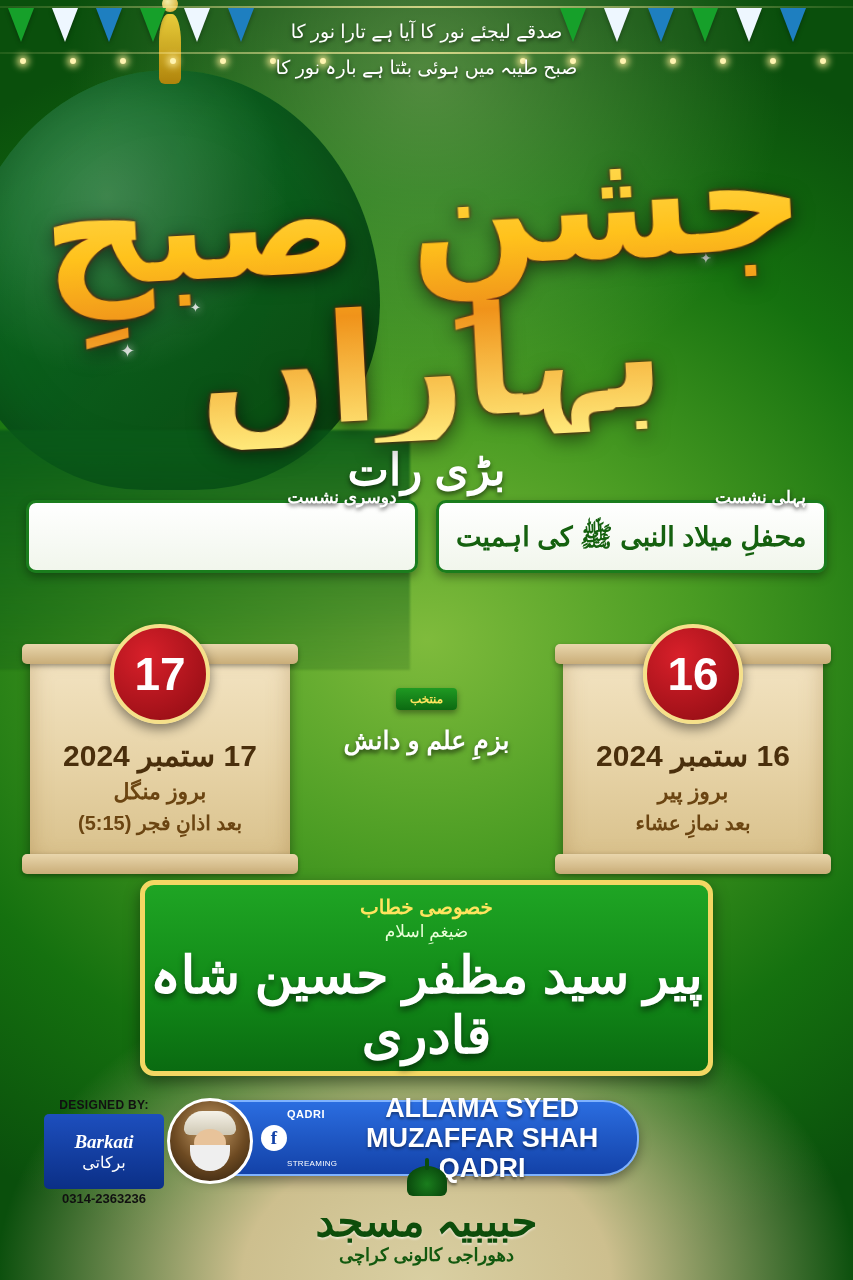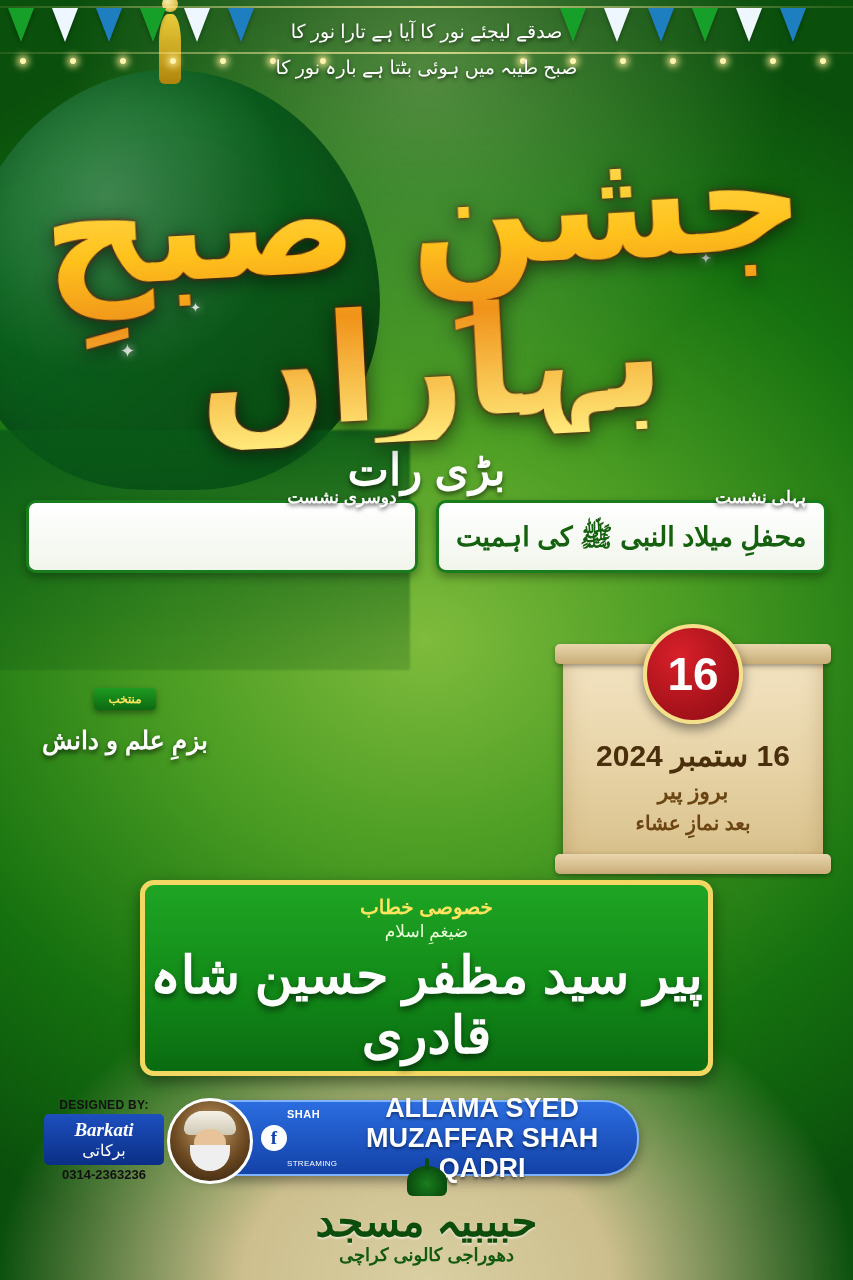--- a/index.html
+++ b/index.html
@@ -176,21 +176,21 @@
     font-size:52px;font-weight:bold;color:#ffffff;line-height:1.15;margin-top:4px;
     text-shadow:0 4px 6px rgba(0,0,0,.5);
   }
   
   .designer{
     position:absolute;left:44px;top:1098px;width:120px;text-align:center;
   }
   .designed-by{font-size:12px;font-weight:bold;color:#111;letter-spacing:.3px;}
   .barkati{
     background:linear-gradient(180deg,#1d4fbe,#0b2f86);
-    color:#fff;border-radius:5px;padding:5px 4px;margin-top:2px;
+    color:#fff;border-radius:5px;padding:17px 4px;margin-top:2px;
   }
   .barkati .bk1{font-family:"Liberation Serif",serif;font-style:italic;font-size:19px;font-weight:bold;}
   .barkati .bk2{font-size:16px;}
   .designer-phone{font-size:13px;font-weight:bold;color:#111;margin-top:2px;}
   
   .livebar{
     position:absolute;left:175px;top:1100px;width:460px;height:72px;
     background:linear-gradient(180deg,#2b6de0,#1342a8);
     border-radius:36px;border:2px solid #7fb2ff;
     box-shadow:0 5px 12px rgba(0,0,0,.4);
@@ -322,20 +322,28 @@
         <div class="scroll-day">بروز پیر</div>
         <div class="scroll-time">بعد نمازِ عشاء</div>
       </div>
     </div>
 
     <div class="center-tag">
       <div class="tag-ribbon">منتخب</div>
       <div class="tag-text">بزمِ علم و دانش</div>
     </div>
 
+    <div class="scroll">
+      <div class="daybadge">17</div>
+      <div class="scroll-body">
+        <div class="scroll-date">17 ستمبر 2024</div>
+        <div class="scroll-day">بروز منگل</div>
+        <div class="scroll-time">بعد اذانِ فجر (5:15)</div>
+      </div>
+    </div>
 
   </div>
 
   <div class="speaker-panel">
     <div class="sp-top">خصوصی خطاب</div>
     <div class="sp-sub">ضیغمِ اسلام</div>
     <div class="sp-name">پیر سید مظفر حسین شاہ قادری</div>
   </div>
 
   <div class="designer">
@@ -349,21 +357,21 @@
 
   <div class="livebar">
     <div class="avatar">
       <div class="turban"></div>
         <div class="face"></div>
         <div class="beard"></div>
     </div>
     <div style="width:78px"></div>
     <div class="fb">f</div>
     <div class="live">
-      <span>SHAH</span>
+      <span>QADRI</span>
       <small>STREAMING</small>
     </div>
     <div class="sp-en">
       <div>ALLAMA SYED</div>
       <div>MUZAFFAR SHAH QADRI</div>
     </div>
   </div>
 
   <div class="footer">
     <div class="foot-logo"></div>

